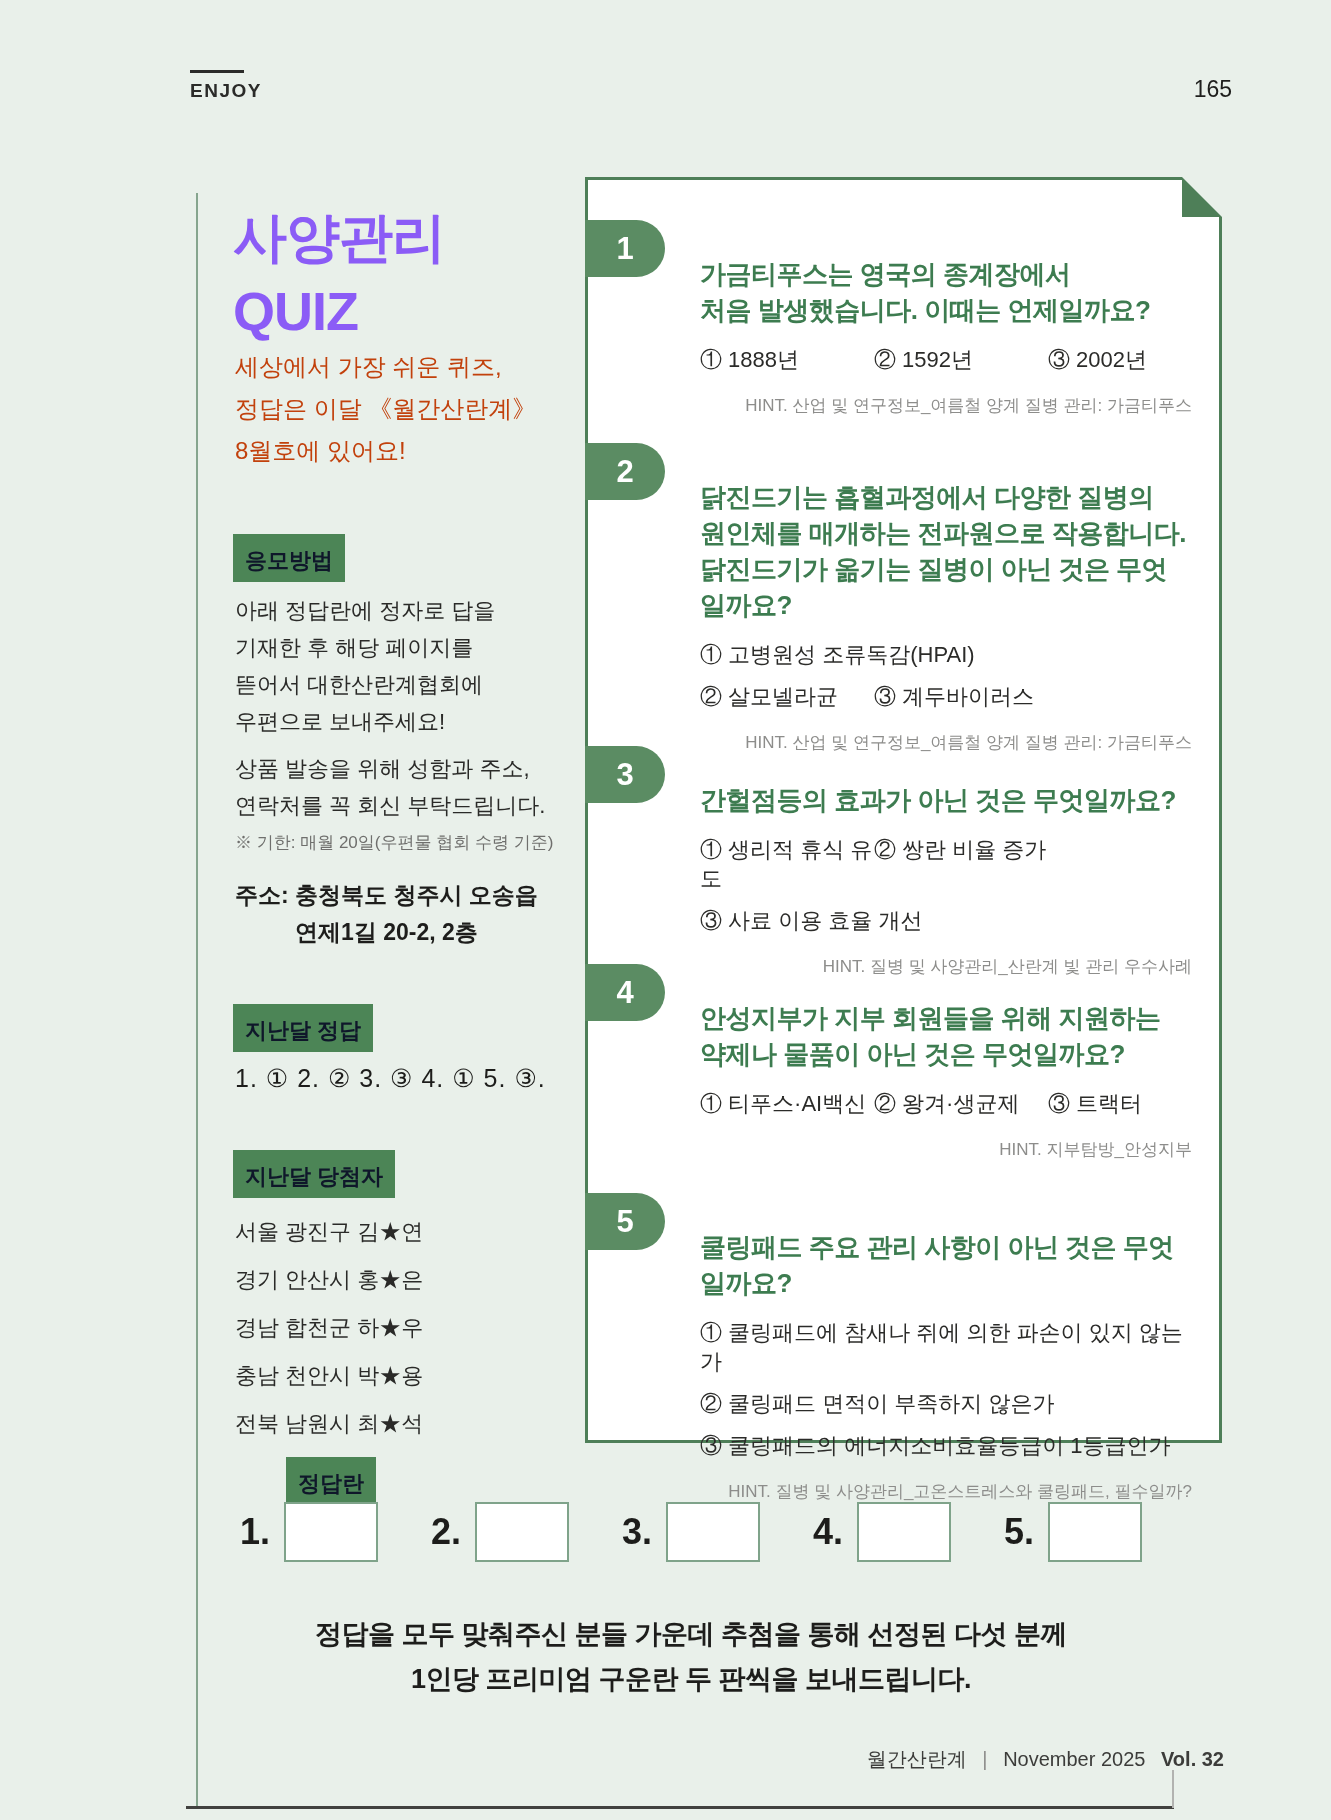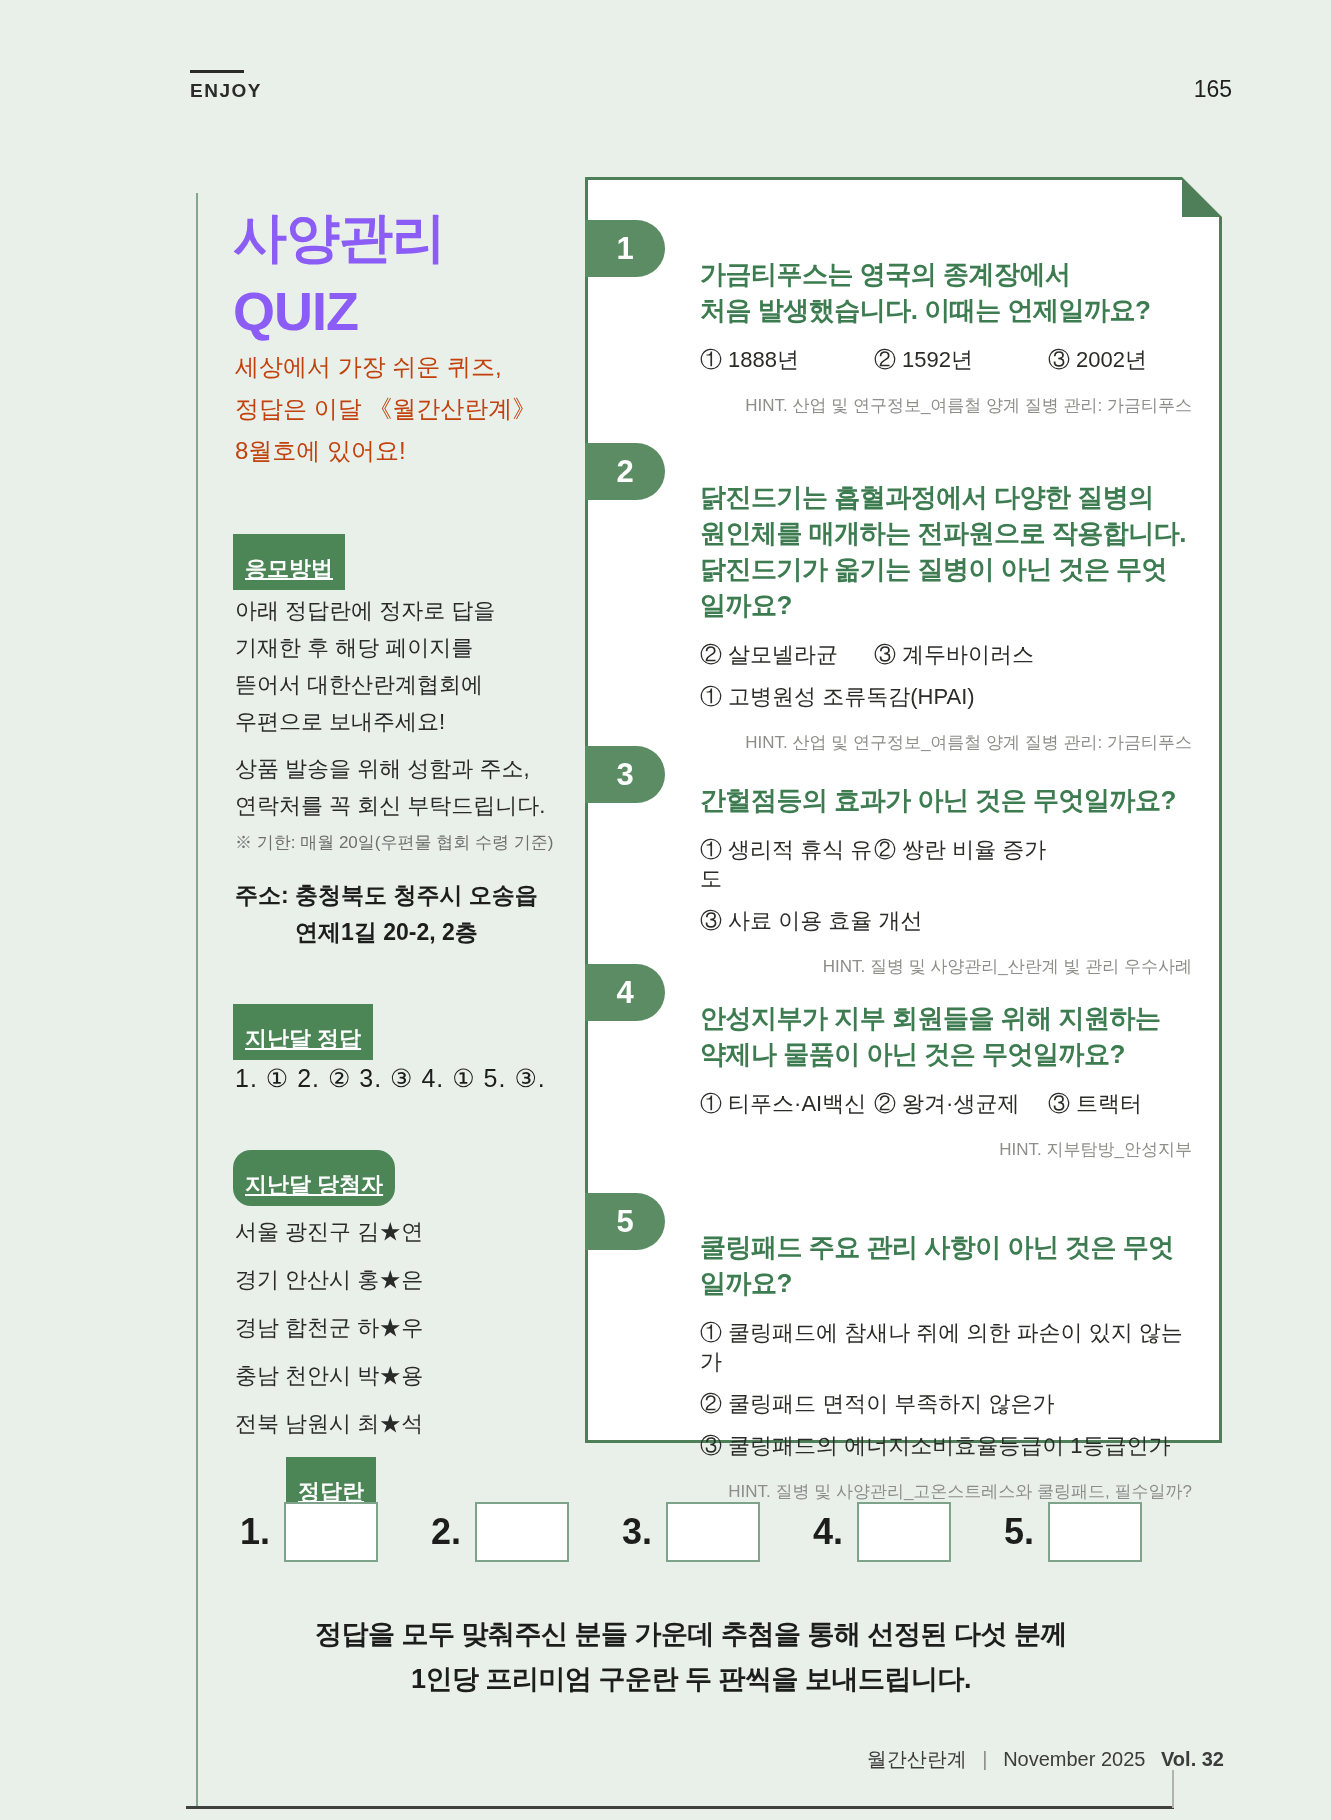--- a/index.html
+++ b/index.html
@@ -17,24 +17,24 @@
   .pageno{right:99px;top:76px;font-size:23px;color:#1f1f1d;}
 
   
   .vrule{left:196px;top:193px;width:2px;height:1614px;background:#86a58e;}
   .bottom-rule{left:186px;top:1806px;width:988px;height:3px;background:#41413f;}
   .bottom-tick{left:1172px;top:1770px;width:2px;height:38px;background:#b2b2b0;}
 
   
   .quiz-title{left:233px;top:200px;font-size:54px;font-weight:800;color:#8b5cf6;line-height:74px;letter-spacing:-1px;}
   .intro{left:235px;top:346px;font-size:24px;line-height:42px;color:#c2410c;}
-  .badge{display:inline-block;background:#4c8556;color:#ffffff;font-size:22px;font-weight:bold;padding:20px 12px 6px;text-decoration:underline;}
+  .badge{display:inline-block;background:#4c8556;color:#0f172a;font-size:22px;font-weight:bold;padding:12px 12px 6px;}
   .b-howto{left:233px;top:534px;}
   .b-last-ans{left:233px;top:1004px;}
-  .b-winners{left:233px;top:1150px;border-radius:18px;}
+  .b-winners{left:233px;top:1150px;}
   .para1{left:235px;top:592px;font-size:22px;line-height:37px;color:#2a2a28;}
   .para2{left:235px;top:750px;font-size:22px;line-height:37px;color:#2a2a28;}
   .note{left:235px;top:831px;font-size:17px;color:#6f6f6d;}
   .addr{left:235px;top:877px;font-size:23px;font-weight:bold;line-height:37px;color:#1d1d1b;}
   .addr .indent{padding-left:60px;}
   .answers-line{left:235px;top:1064px;font-size:25px;letter-spacing:1px;color:#1d1d1b;}
   .winners{left:235px;top:1208px;font-size:22px;line-height:48px;color:#2a2a28;text-align:right;}
 
   
   .card{left:585px;top:177px;width:637px;height:1266px;background:#ffffff;
@@ -147,25 +147,25 @@
   <div class="q q2">
     <div class="q-badge">2</div>
     <div class="q-body">
       <div class="q-title">
         <div>닭진드기는 흡혈과정에서 다양한 질병의</div>
         <div>원인체를 매개하는 전파원으로 작용합니다.</div>
         <div>닭진드기가 옮기는 질병이 아닌 것은 무엇일까요?</div>
       </div>
       <div class="q-opts">
         <div class="opt-row">
+          <span>① 고병원성 조류독감(HPAI)</span>
+        </div>
+        <div class="opt-row">
           <span class="cw">② 살모넬라균</span>
           <span>③ 계두바이러스</span>
-        </div>
-        <div class="opt-row">
-          <span>① 고병원성 조류독감(HPAI)</span>
         </div>
       </div>
       <div class="q-hint">HINT. 산업 및 연구정보_여름철 양계 질병 관리: 가금티푸스</div>
     </div>
   </div>
 
   <div class="q q3">
     <div class="q-badge">3</div>
     <div class="q-body">
       <div class="q-title">

